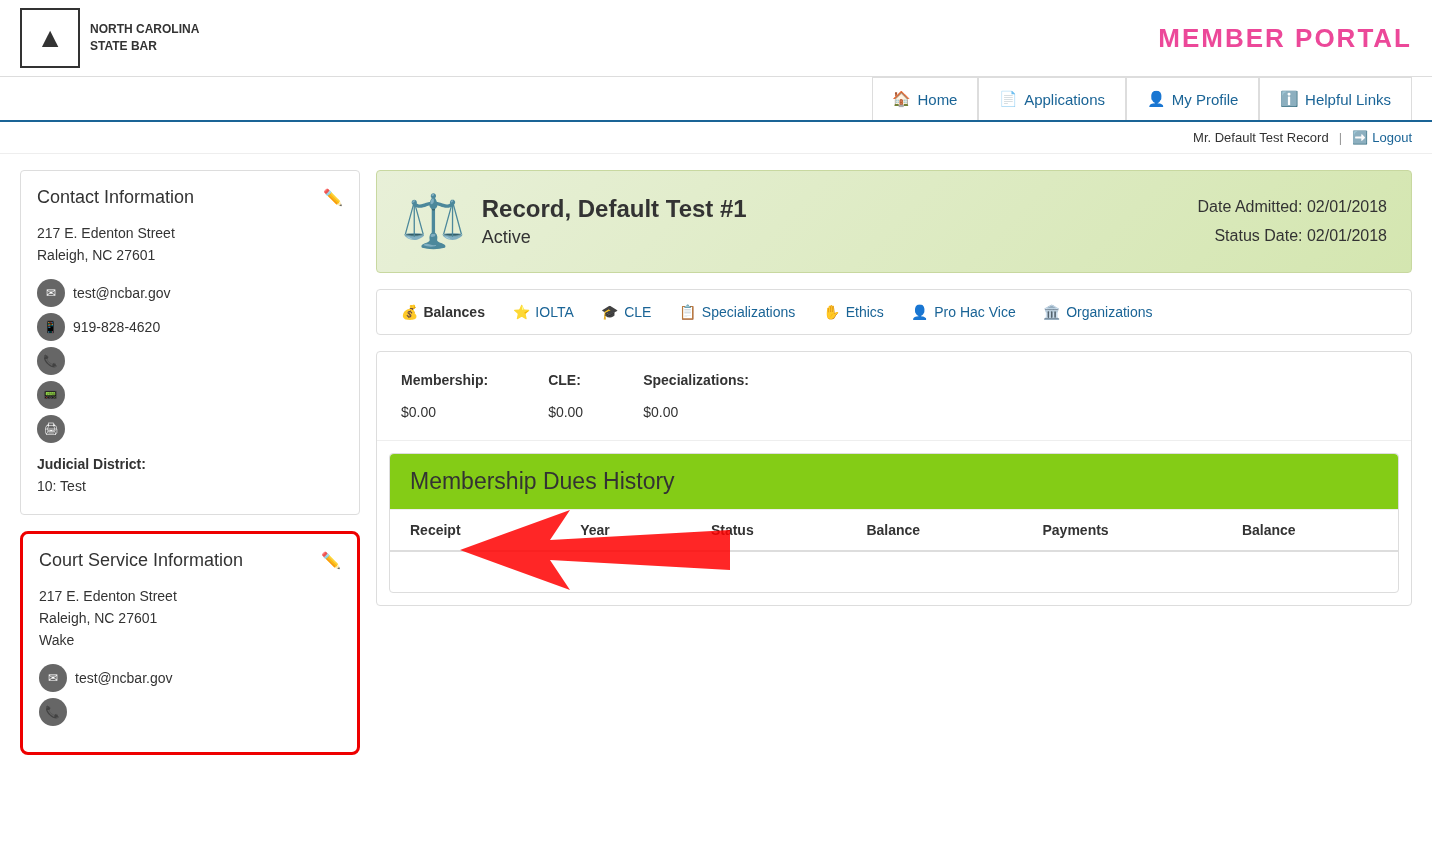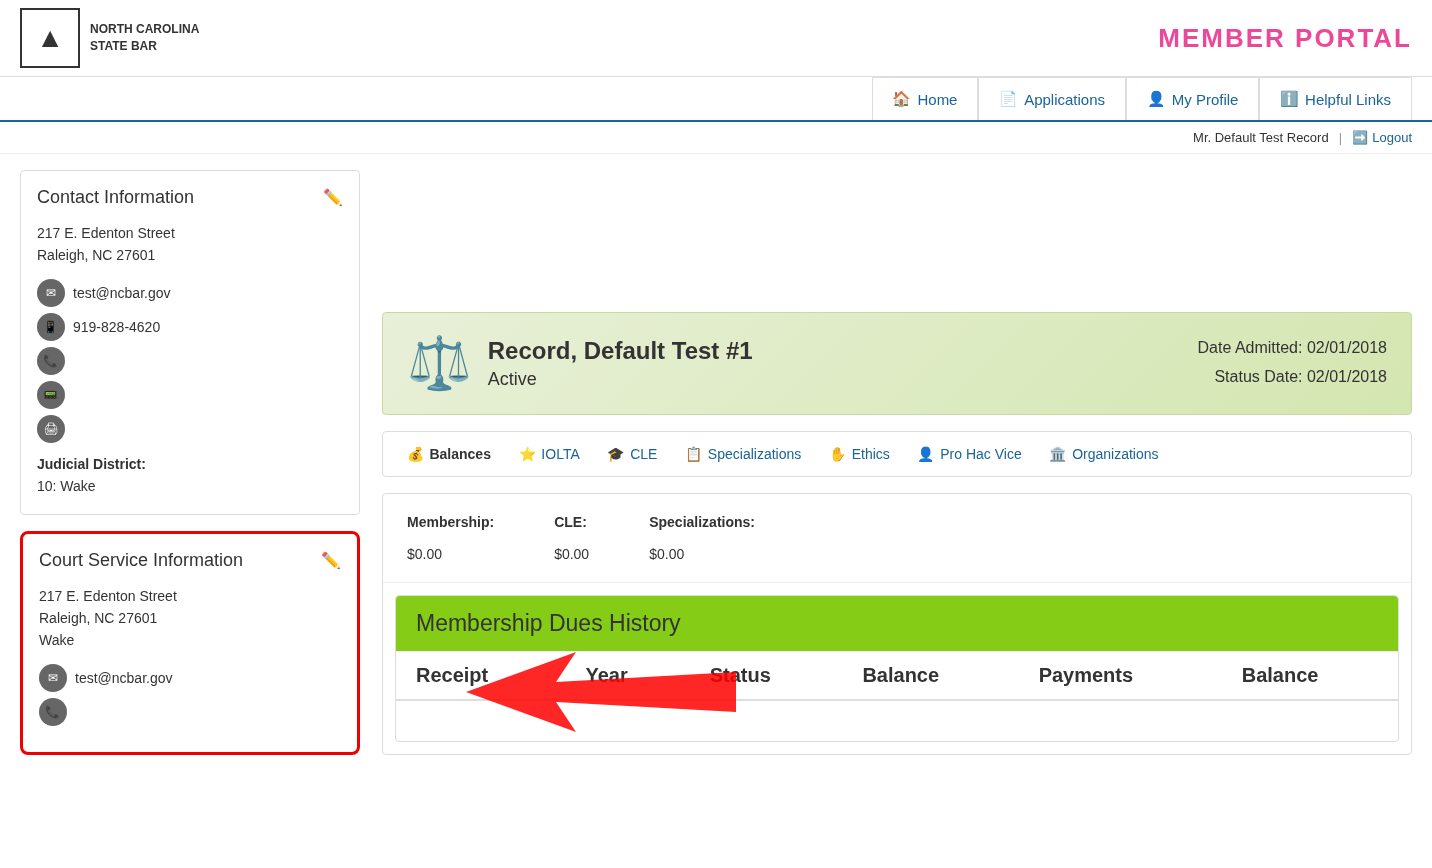--- a/index.html
+++ b/index.html
@@ -84,22 +84,22 @@
       display: flex;
       align-items: center;
       gap: 4px;
       text-decoration: none;
     }
 
     
     .main-layout {
       display: flex;
       padding: 16px 20px;
-      gap: 22px;
-      align-items: flex-end;
+      gap: 16px;
+      align-items: flex-start;
     }
 
     
     .sidebar {
       width: 340px;
       flex-shrink: 0;
       display: flex;
       flex-direction: column;
       gap: 16px;
     }
@@ -272,21 +272,21 @@
       width: 100%;
       border-collapse: collapse;
     }
     .dues-table thead tr {
       border-bottom: 2px solid #ddd;
     }
     .dues-table th {
       padding: 12px 20px;
       text-align: left;
       font-weight: bold;
-      font-size: 20px;
+      font-size: 14px;
       color: #333;
     }
   </style>
 </head>
 <body>
 
 <div class="header">
   <div class="logo-area">
     <div class="logo-box">
       <span>▲</span>
@@ -354,21 +354,21 @@
         </div>
         <div class="contact-row">
           <div class="icon-circle">📟</div>
         </div>
         <div class="contact-row">
           <div class="icon-circle">🖨</div>
         </div>
       </div>
       <div class="judicial-block">
         <div class="label">Judicial District:</div>
-        <div>10: Wake</div>
+        <div>10: Test</div>
       </div>
     </div>
 
     <div class="info-card highlighted">
       <div class="card-header">
         <h2 class="card-title">Court Service Information</h2>
         <span class="edit-icon">✏️</span>
       </div>
       <div class="address-block">
         <div>217 E. Edenton Street</div>

